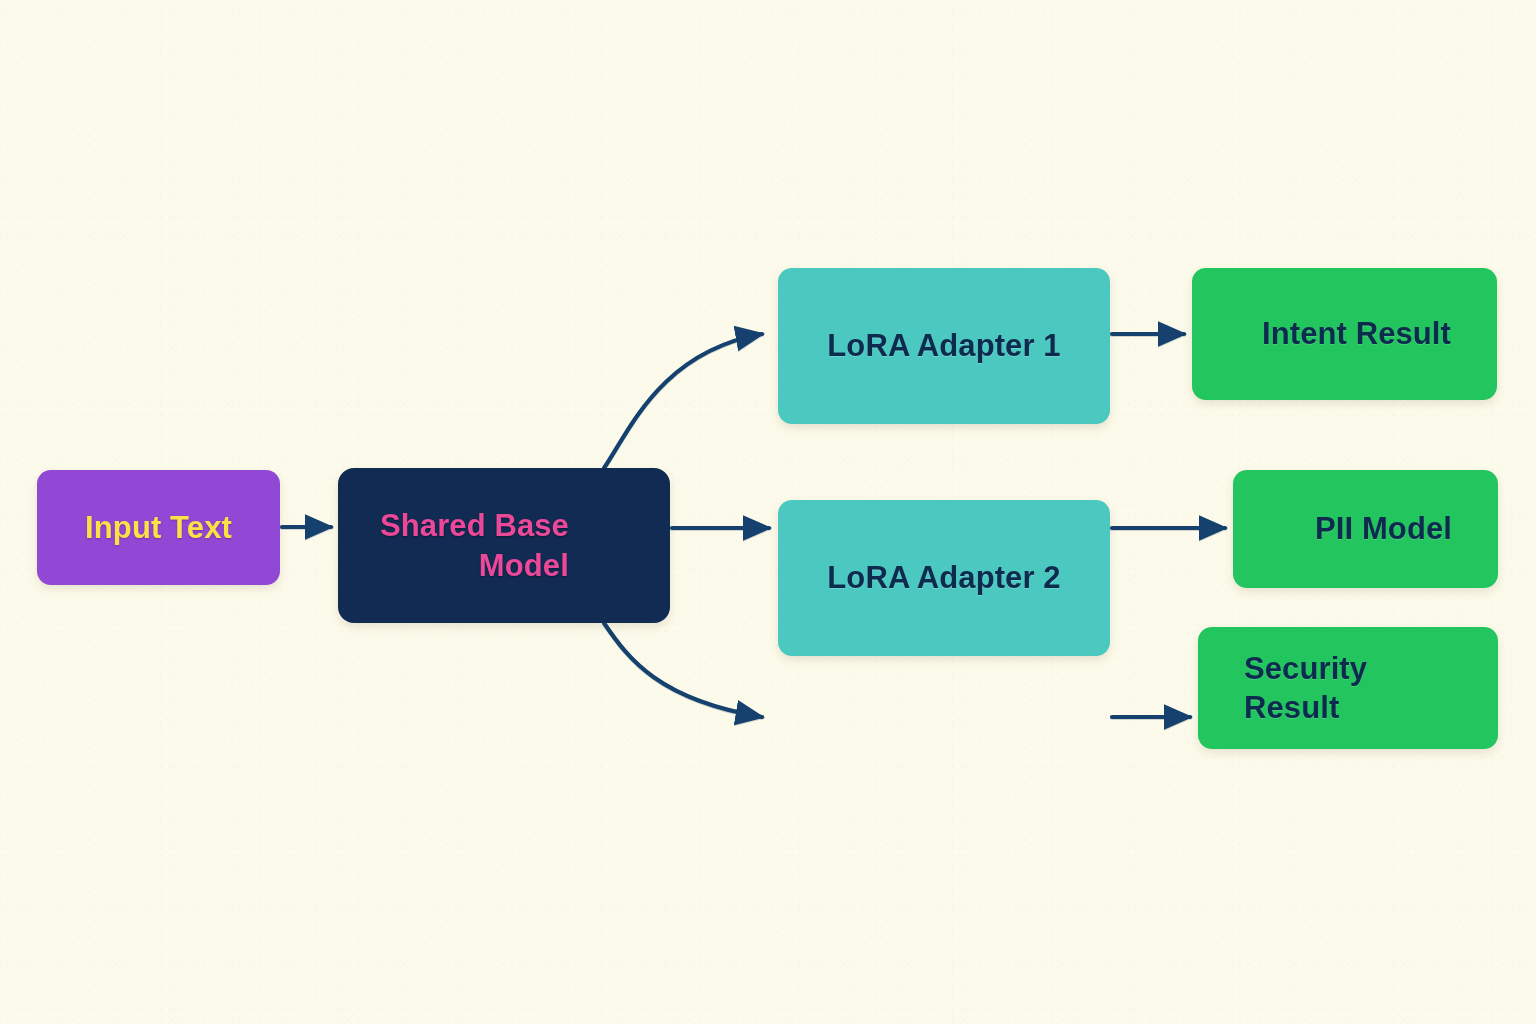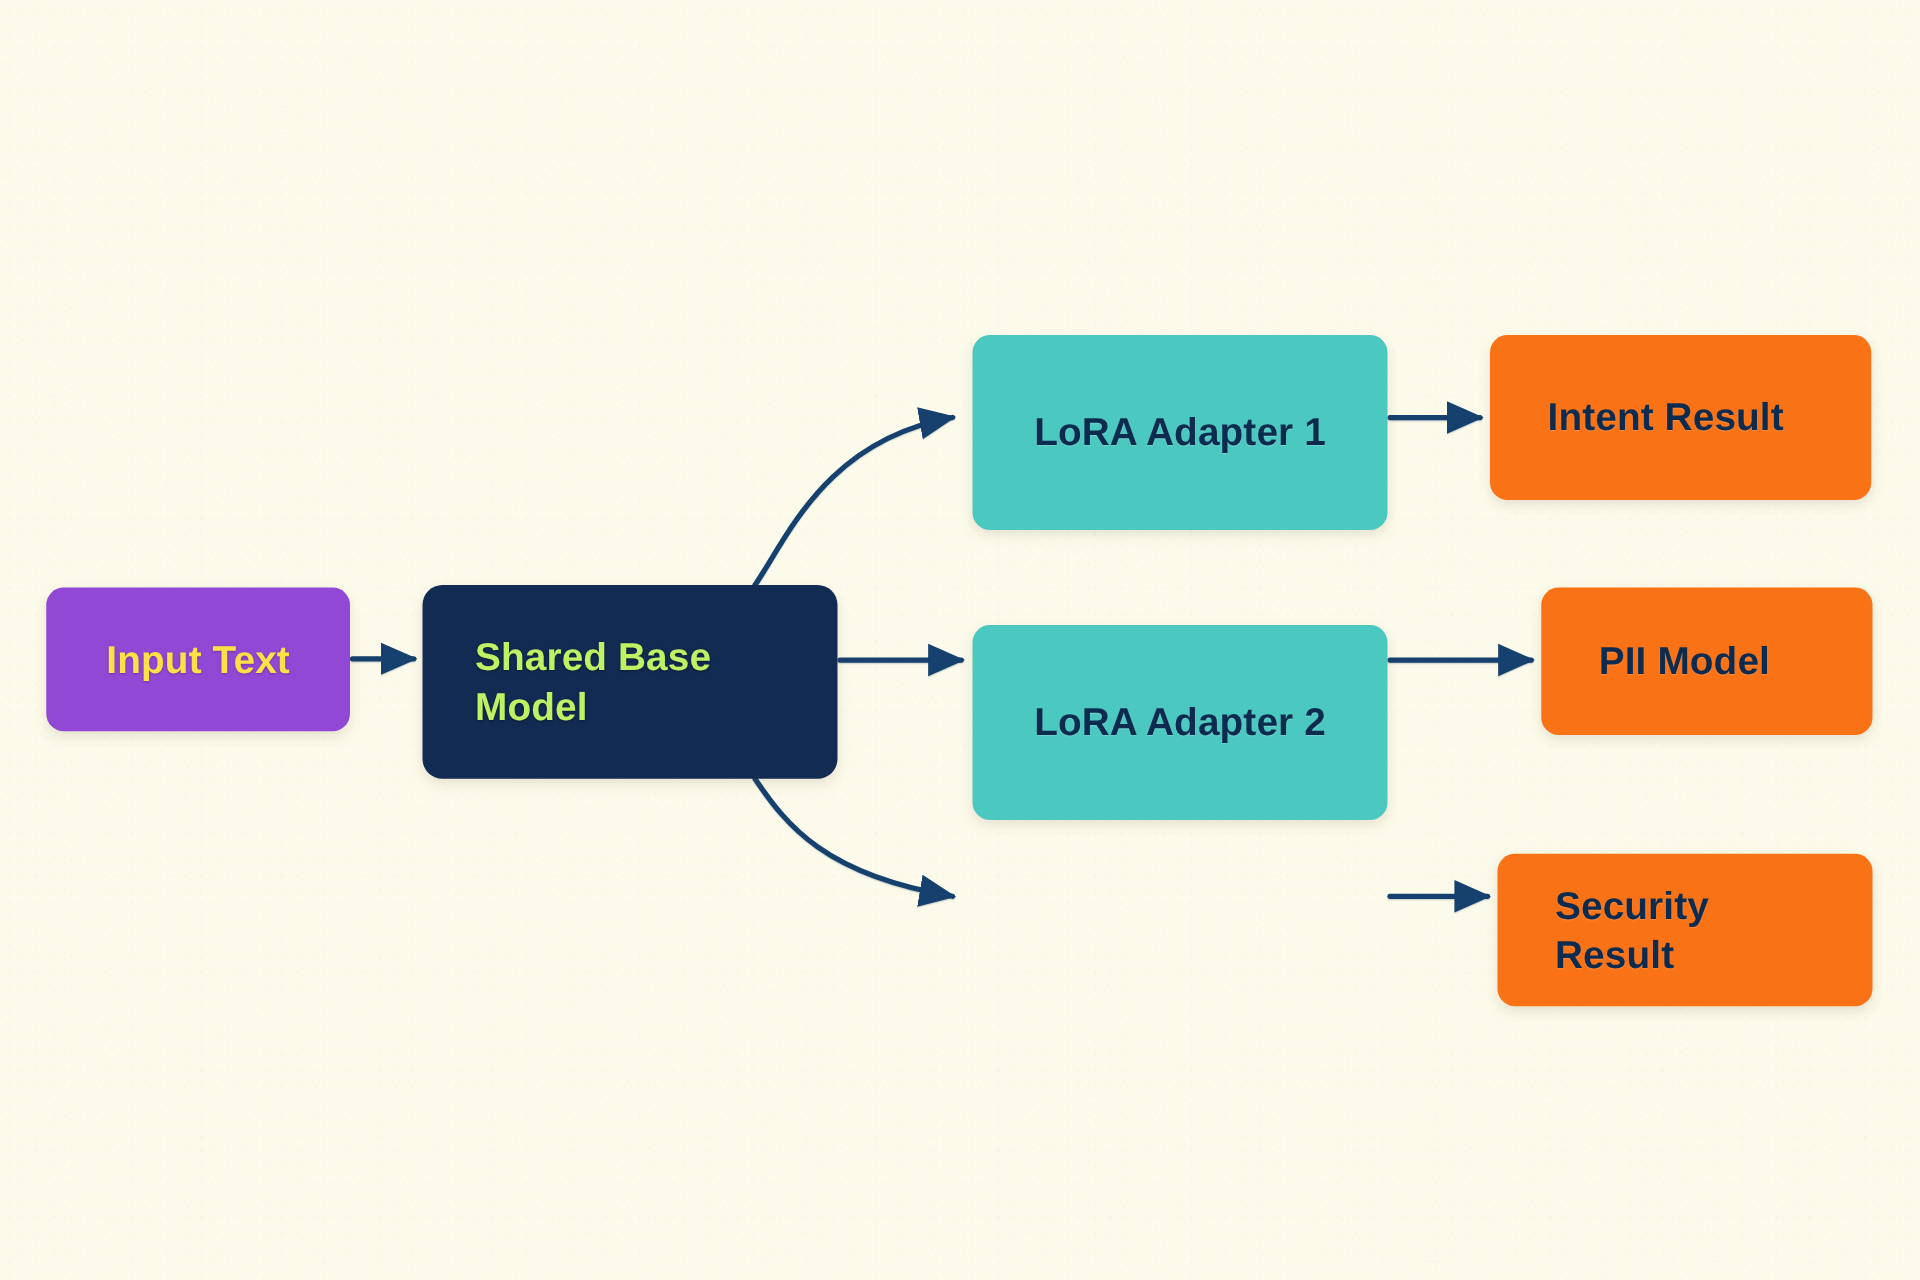--- a/index.html
+++ b/index.html
@@ -70,52 +70,52 @@
   
   #node-base {
     left: 338px; top: 468px;
     width: 332px; height: 155px;
     background: #122B52;
     border-radius: 16px;
     padding: 0 42px;
     justify-content: flex-start;
   }
   #node-base .label {
-    color: #bef264;
-    text-align: left;
+    color: #ec4899;
+    text-align: right;
     text-shadow: 0 1px 2px rgba(0,0,0,.38);
   }
 
   
   .node.adapter {
     left: 778px;
     width: 332px;
     background: #4BC8C0;
     justify-content: center;
   }
   .node.adapter .label {
     color: #0D2B4E;
     text-shadow: 0 1px 1px rgba(255,255,255,.22);
   }
   #node-adapter-1 { top: 268px; height: 156px; }
   #node-adapter-2 { top: 468px; height: 156px; margin-top: 32px; }
   #node-adapter-3 { top: 655px; height: 122px; }
 
   
   .node.result {
-    background: #f97316;
-    justify-content: flex-start;
+    background: #22c55e;
+    justify-content: flex-end;
   }
   .node.result .label {
     color: #0D2B4E;
     text-shadow: 0 1px 1px rgba(255,255,255,.18);
   }
   #node-result-1 { left: 1192px; top: 268px; width: 305px; height: 132px; }
   #node-result-2 { left: 1233px; top: 470px; width: 265px; height: 118px; }
-  #node-result-3 { left: 1198px; top: 683px; width: 300px; height: 122px; }
+  #node-result-3 { left: 1198px; top: 627px; width: 300px; height: 122px; }
 </style>
 </head>
 <body>
 
 <div id="canvas">
 
   <div id="grain"></div>
 
   <svg id="edges" viewBox="0 0 1536 1024" xmlns="http://www.w3.org/2000/svg">
     <defs>

